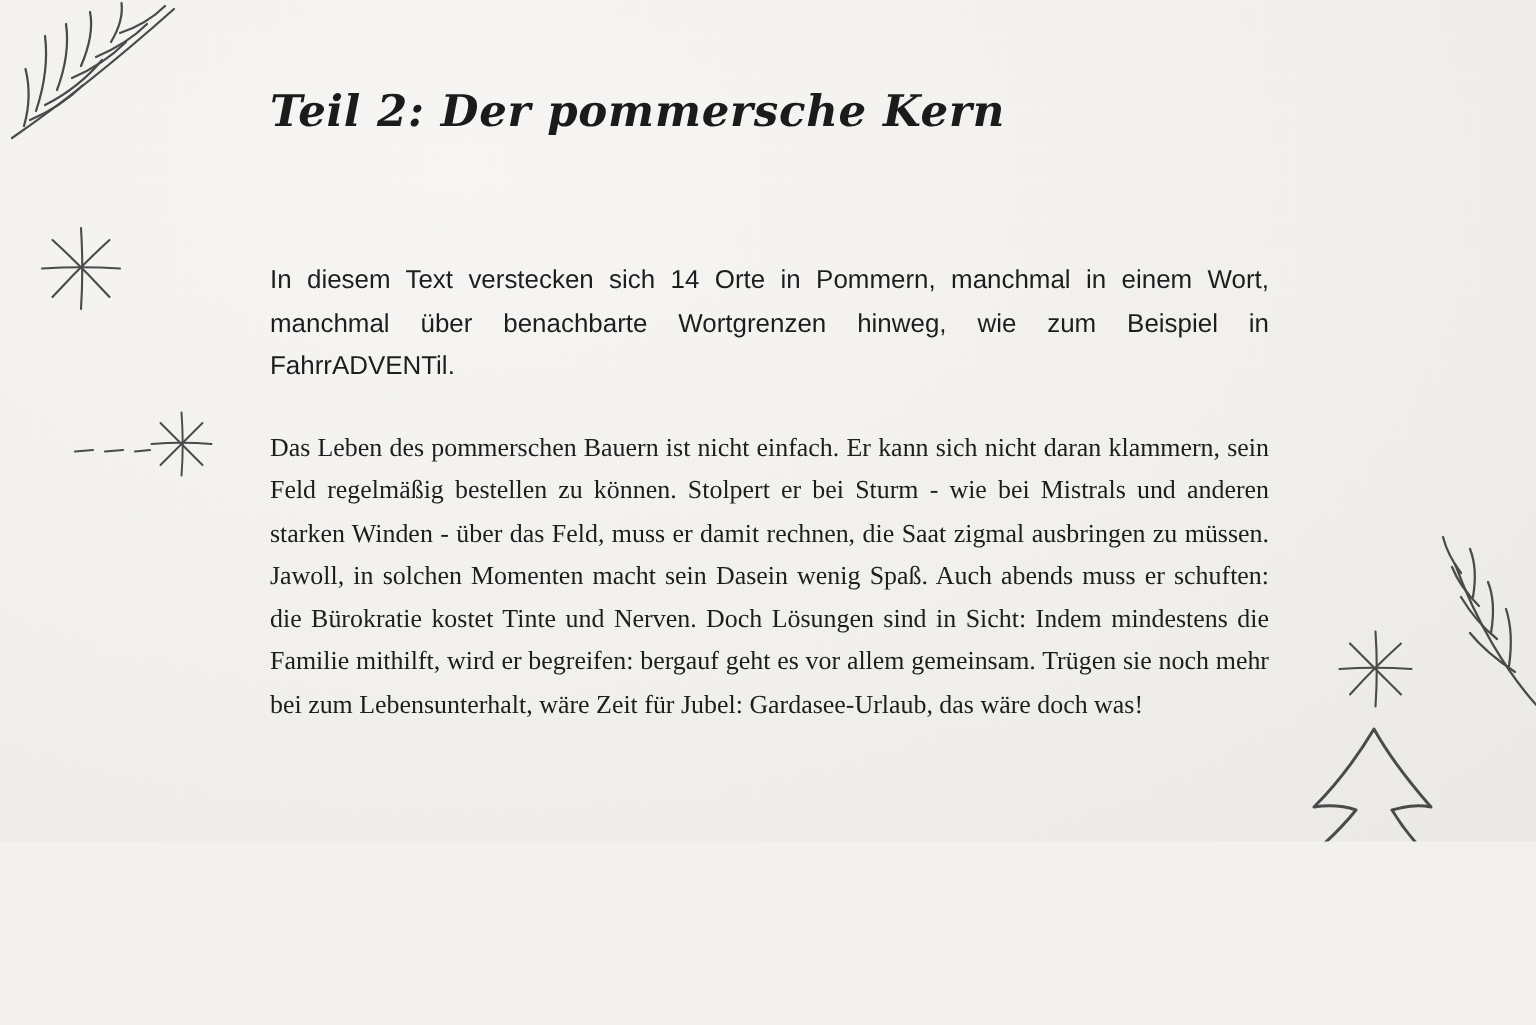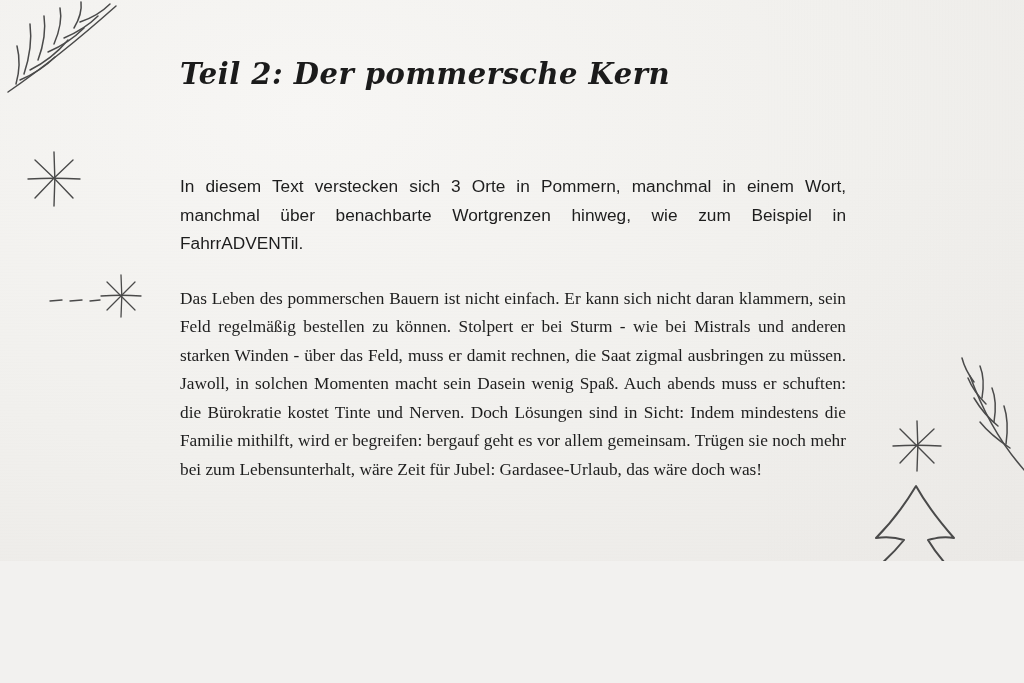--- a/index.html
+++ b/index.html
@@ -209,21 +209,21 @@
     <svg width="140" height="24" viewBox="0 0 140 24">
       <g class="ink" stroke-width="1.8">
         <path d="M4 18 C 40 10, 86 6, 134 5"></path>
       </g>
     </svg>
   </div>
 
   <div class="title">Teil 2: Der pommersche Kern</div>
 
   <div class="body-text">
-    <p>In diesem Text verstecken sich 3 Orte in Pommern, manchmal in einem Wort, manchmal über benachbarte Wortgrenzen hinweg, wie zum Beispiel in FahrrADVENTil.</p>
+    <p>In diesem Text verstecken sich 14 Orte in Pommern, manchmal in einem Wort, manchmal über benachbarte Wortgrenzen hinweg, wie zum Beispiel in FahrrADVENTil.</p>
     <p>Das Leben des pommerschen Bauern ist nicht einfach. Er kann sich nicht daran klammern, sein Feld regelmäßig bestellen zu können. Stolpert er bei Sturm - wie bei Mistrals und anderen starken Winden - über das Feld, muss er damit rechnen, die Saat zigmal ausbringen zu müssen. Jawoll, in solchen Momenten macht sein Dasein wenig Spaß. Auch abends muss er schuften: die Bürokratie kostet Tinte und Nerven. Doch Lösungen sind in Sicht: Indem mindestens die Familie mithilft, wird er begreifen: bergauf geht es vor allem gemeinsam. Trügen sie noch mehr bei zum Lebensunterhalt, wäre Zeit für Jubel: Gardasee-Urlaub, das wäre doch was!</p>
   </div>
 
   <div class="logo">
     <div class="logo-text">
       <div class="logo-name">Pommerscher Greif e.V.</div>
       <div class="logo-sub">Verein für pommersche Familien- und Ortsgeschichte</div>
     </div>
     <div class="crest">
       <svg width="34" height="36" viewBox="0 0 34 36">

